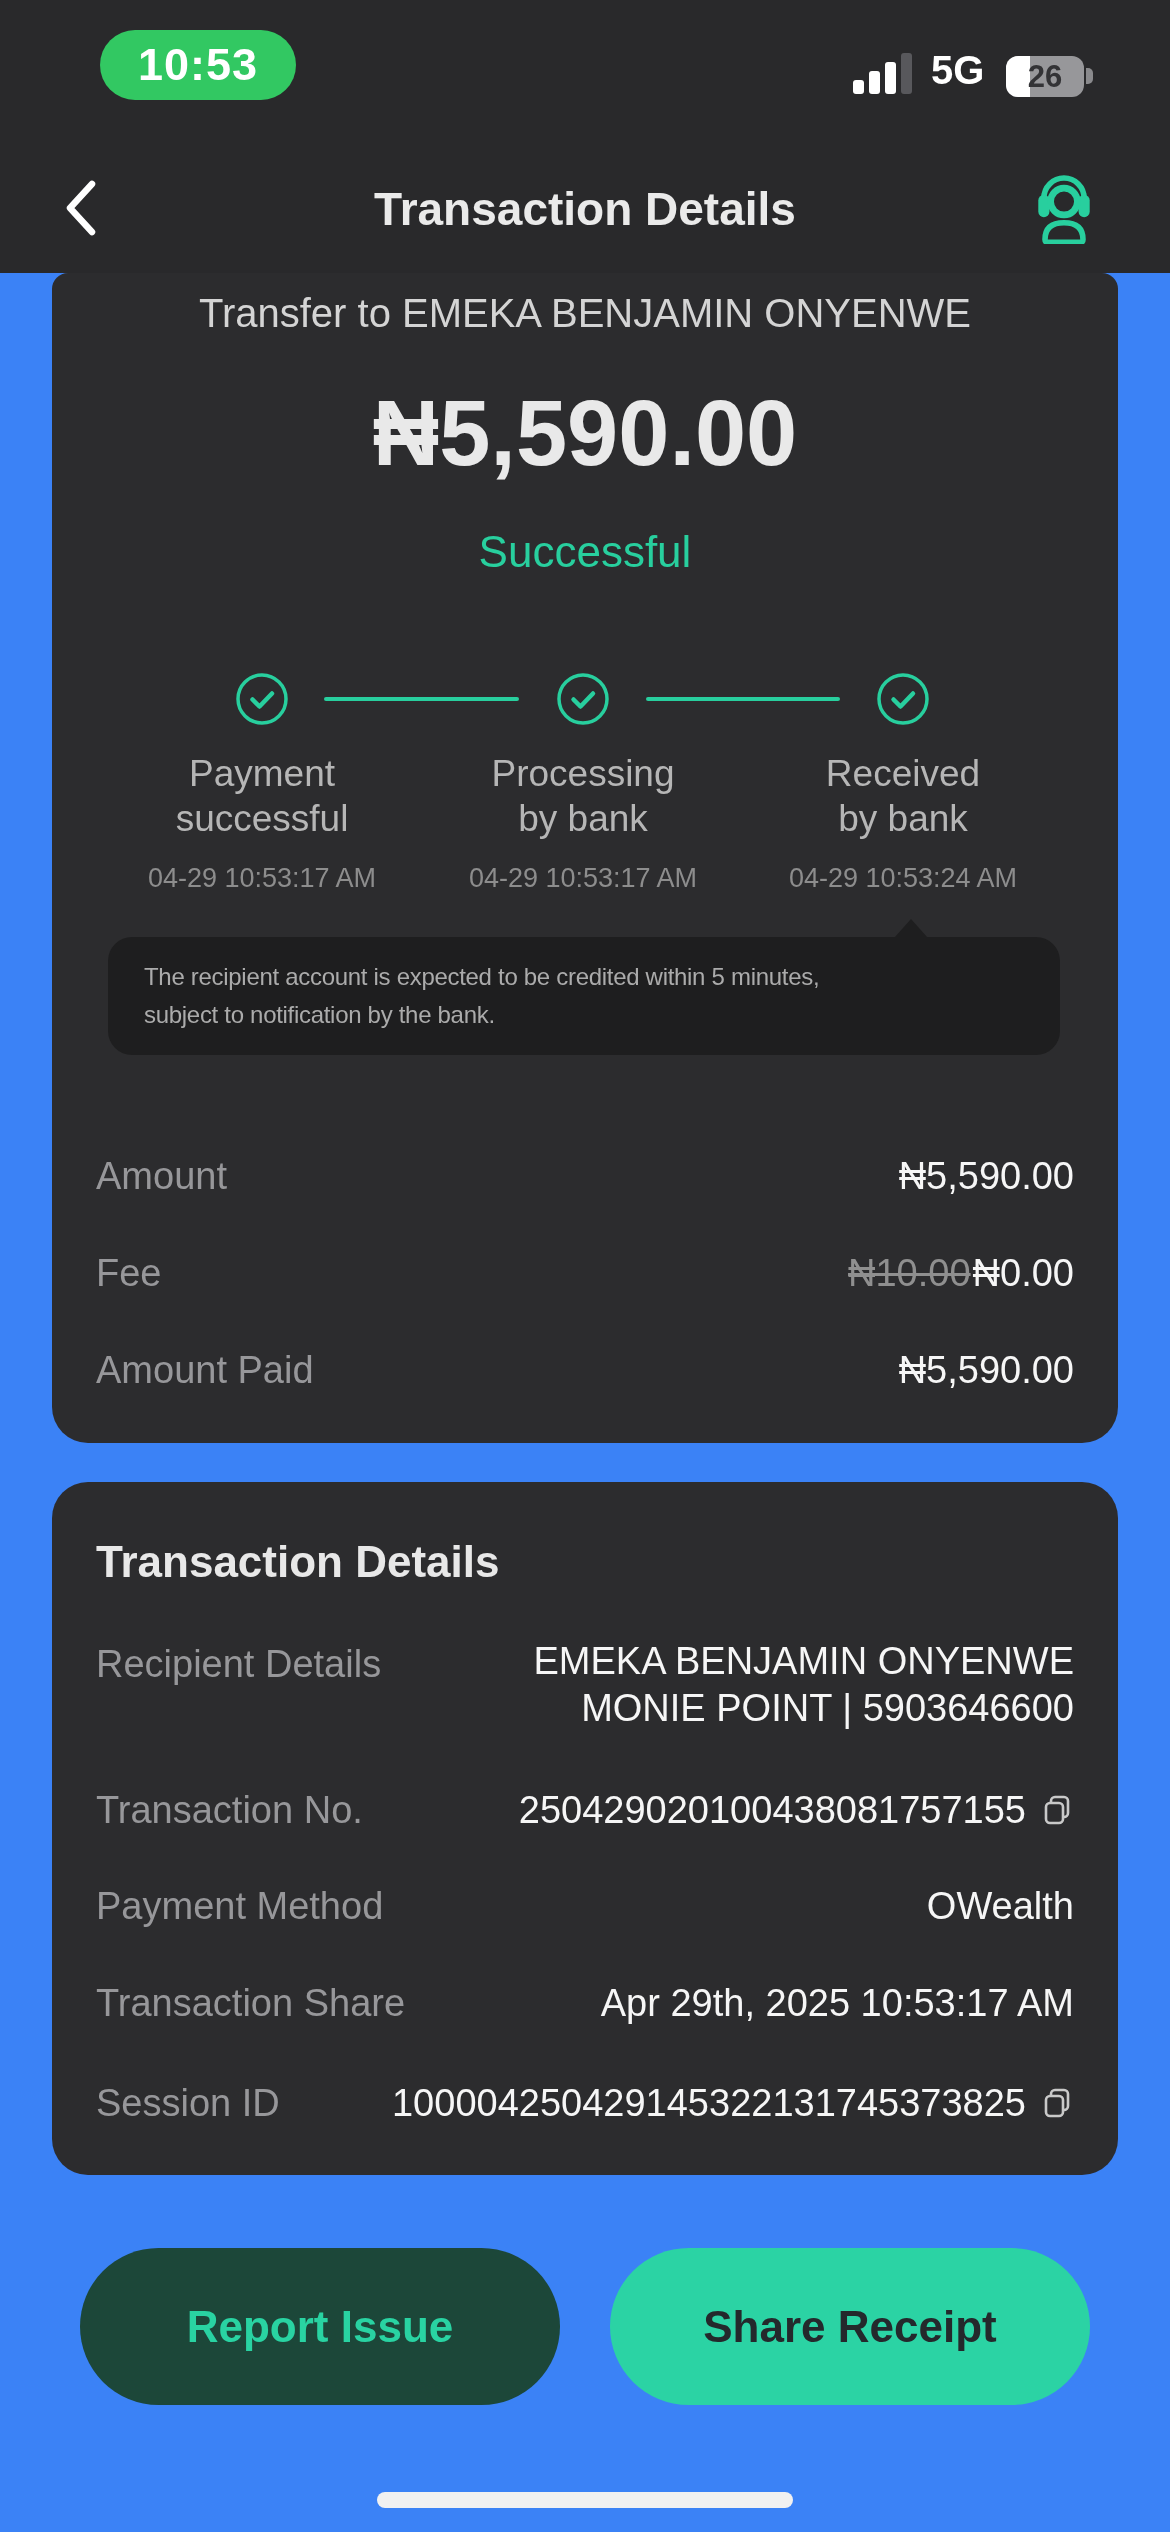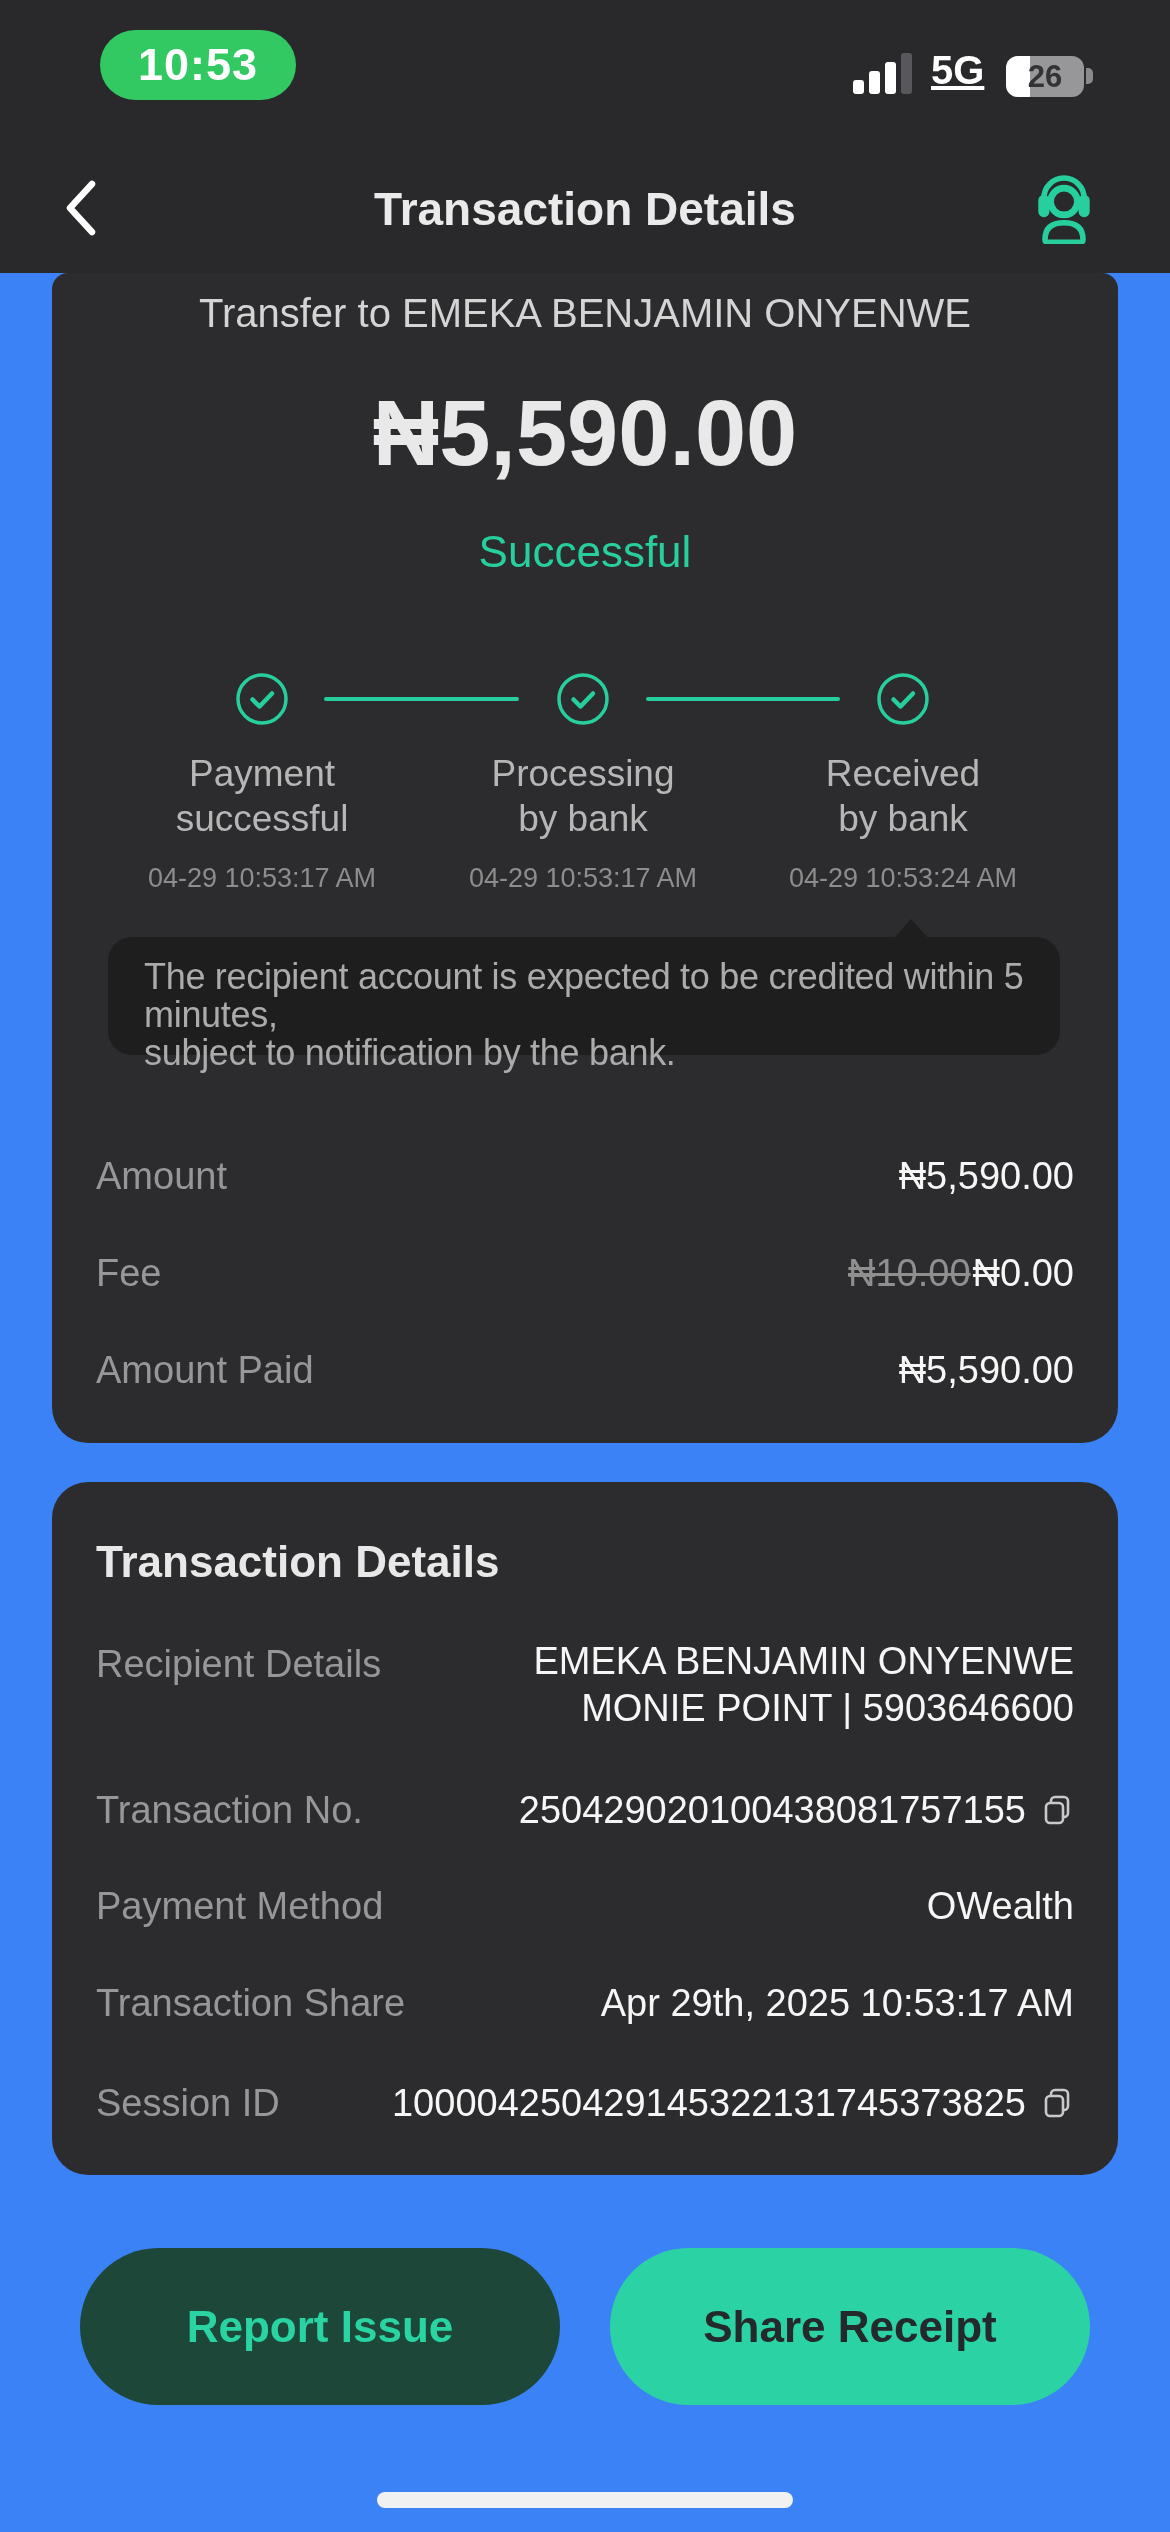--- a/index.html
+++ b/index.html
@@ -13,21 +13,21 @@
   .topbar{position:absolute;left:0;top:0;width:1170px;height:273px;background:#29292b;}
   .time-pill{
     position:absolute;left:100px;top:30px;width:196px;height:70px;border-radius:35px;
     background:#32c862;color:#fff;font-size:45px;font-weight:700;letter-spacing:1px;
     display:flex;align-items:center;justify-content:center;
   }
   .signal{position:absolute;left:853px;top:52px;width:70px;height:42px;display:flex;align-items:flex-end;gap:5px;}
   .signal span{width:11px;border-radius:3px;background:#fff;display:block;}
   .signal .b1{height:14px;} .signal .b2{height:23px;} .signal .b3{height:32px;}
   .signal .b4{height:41px;background:#58585c;}
-  .network{position:absolute;left:931px;top:48px;font-size:40px;font-weight:700;color:#fff;text-decoration:underline;}
+  .network{position:absolute;left:931px;top:48px;font-size:40px;font-weight:700;color:#fff;}
   .battery{position:absolute;left:1006px;top:56px;width:78px;height:41px;border-radius:12px;background:#97979a;overflow:hidden;}
   .battery-fill{position:absolute;left:0;top:0;bottom:0;width:31%;background:#fff;}
   .battery-num{position:absolute;inset:0;display:flex;align-items:center;justify-content:center;
     font-size:31px;font-weight:800;color:#333336;}
   .battery-nub{position:absolute;left:1086px;top:68px;width:7px;height:16px;border-radius:0 5px 5px 0;background:#8a8a8d;}
 
   .back-btn{position:absolute;left:52px;top:176px;width:64px;height:64px;cursor:pointer;}
   .header-title{position:absolute;left:0;right:0;top:182px;text-align:center;
     font-size:46px;font-weight:700;color:#eaeaea;}
   .support-btn{position:absolute;left:1028px;top:168px;width:72px;height:76px;cursor:pointer;}
@@ -45,21 +45,21 @@
     font-size:44px;color:#28cf9e;}
 
   .step-circle{position:absolute;width:56px;height:56px;top:398px;}
   .conn{position:absolute;top:424px;height:4px;border-radius:2px;background:#28cf9e;}
   .step-label{position:absolute;width:320px;top:478px;text-align:center;font-size:37px;
     line-height:45px;color:#b6b6b6;white-space:pre-line;}
   .step-time{position:absolute;width:360px;top:590px;text-align:center;font-size:27px;color:#8d8d8d;}
 
   .notice{position:absolute;left:56px;top:664px;width:952px;height:118px;background:#1e1e1f;
     border-radius:24px;box-sizing:border-box;padding:21px 20px 0 36px;
-    font-size:36px;line-height:38px;letter-spacing:-0.3px;color:#ababab;}
+    font-size:24px;line-height:38px;letter-spacing:-0.3px;color:#ababab;}
   .notice-arrow{position:absolute;left:842px;top:646px;width:0;height:0;
     border-left:17px solid transparent;border-right:17px solid transparent;
     border-bottom:19px solid #1e1e1f;}
   .notice span{display:block;}
 
   .crow{position:absolute;left:44px;right:44px;height:48px;display:flex;
     justify-content:space-between;align-items:center;}
   .rlabel{font-size:38px;color:#97979a;}
   .rvalue{font-size:38px;color:#f6f6f6;}
   .old-fee{font-size:38px;color:#8f8f8f;text-decoration:line-through;margin-right:2px;}

